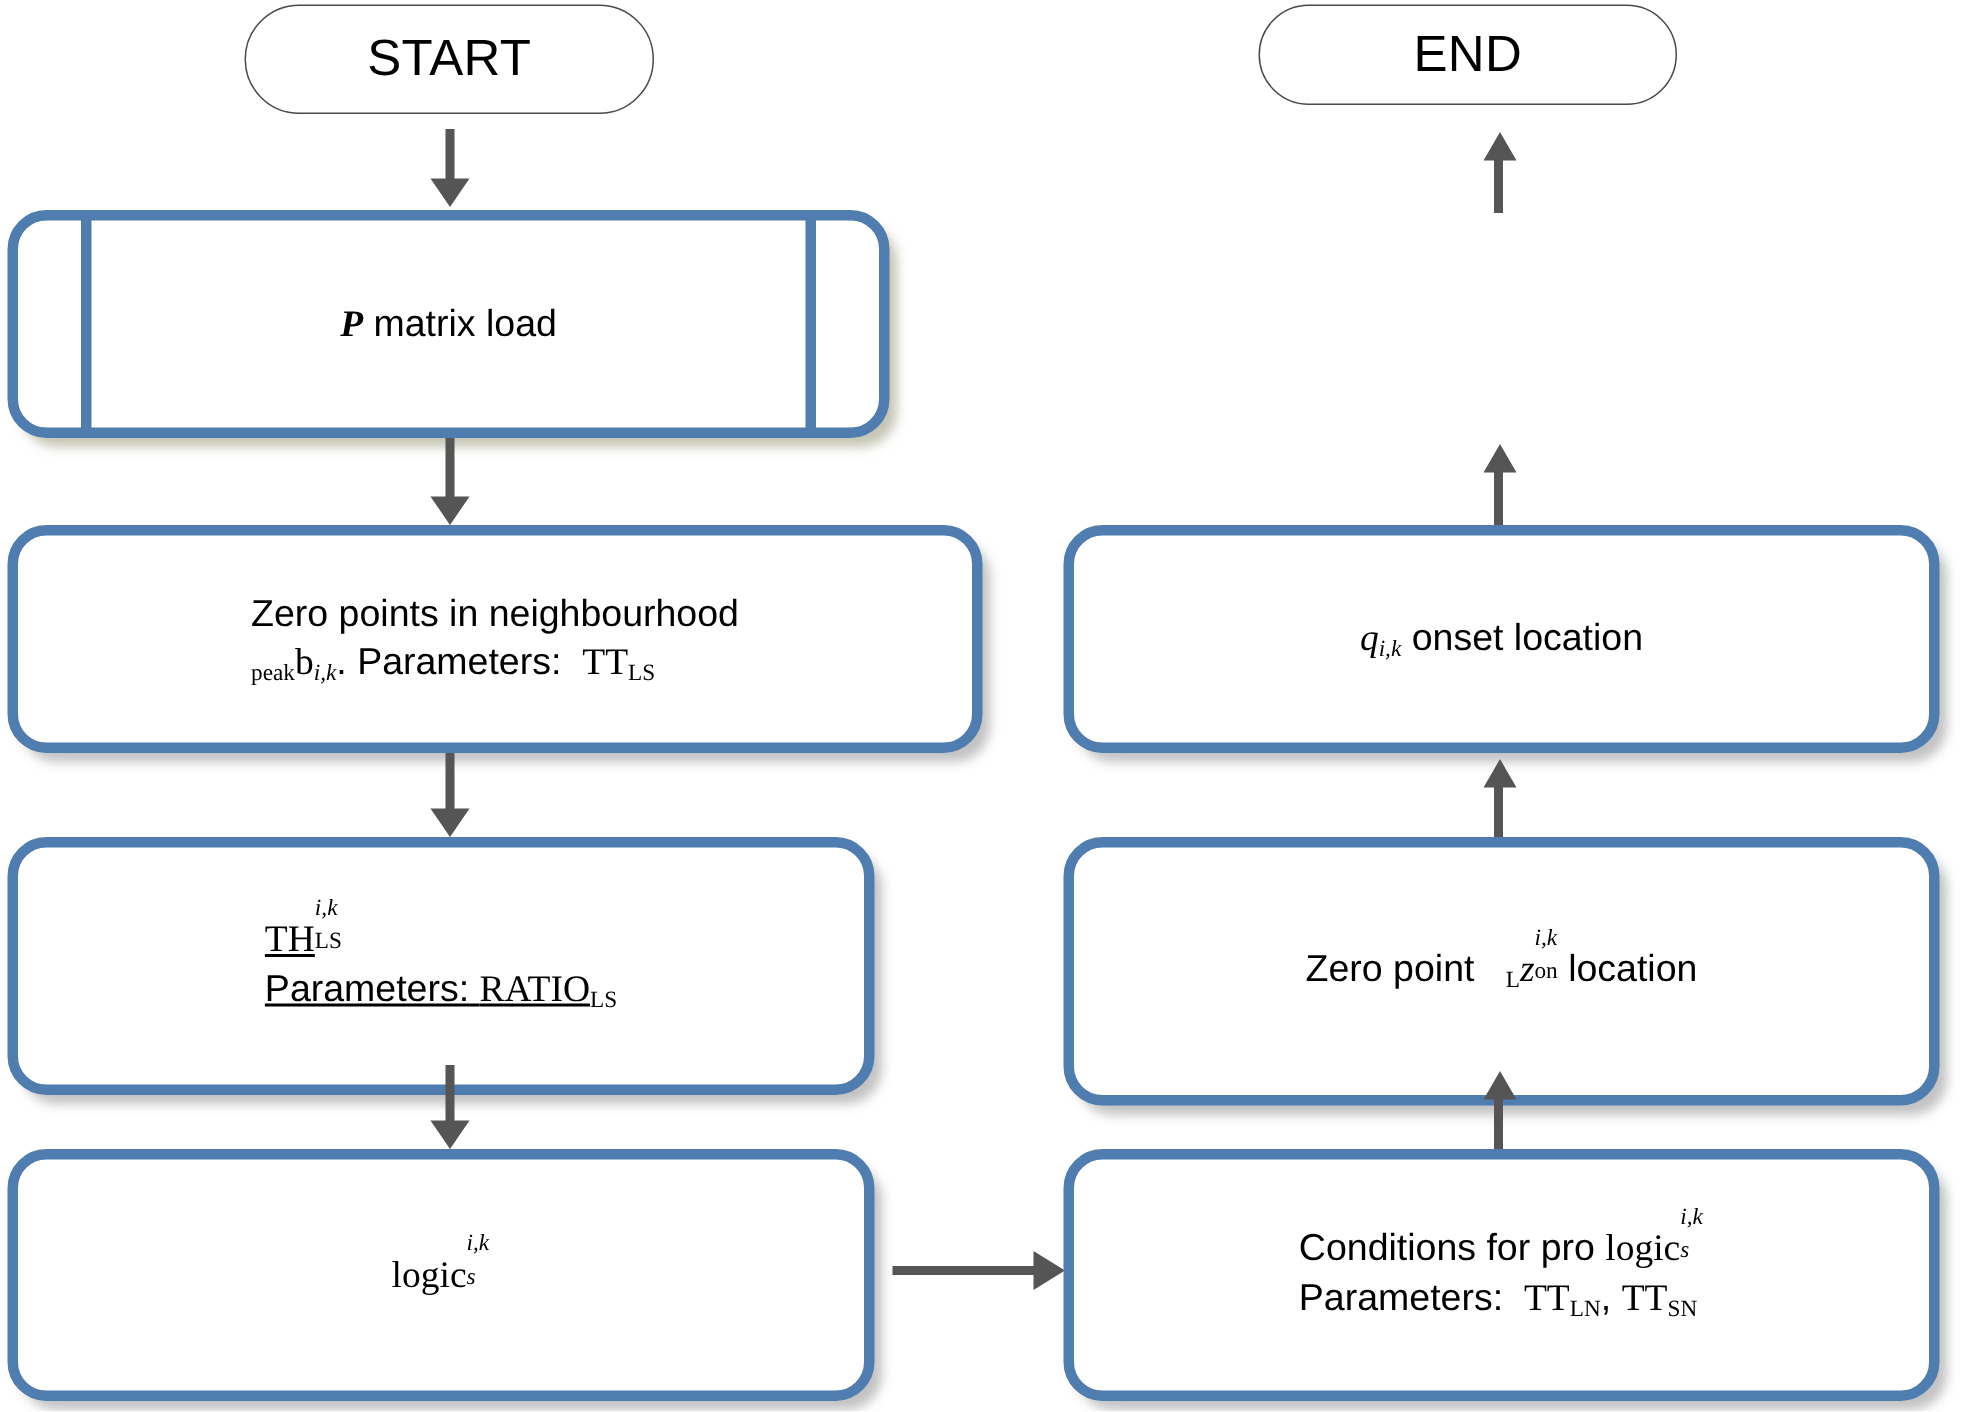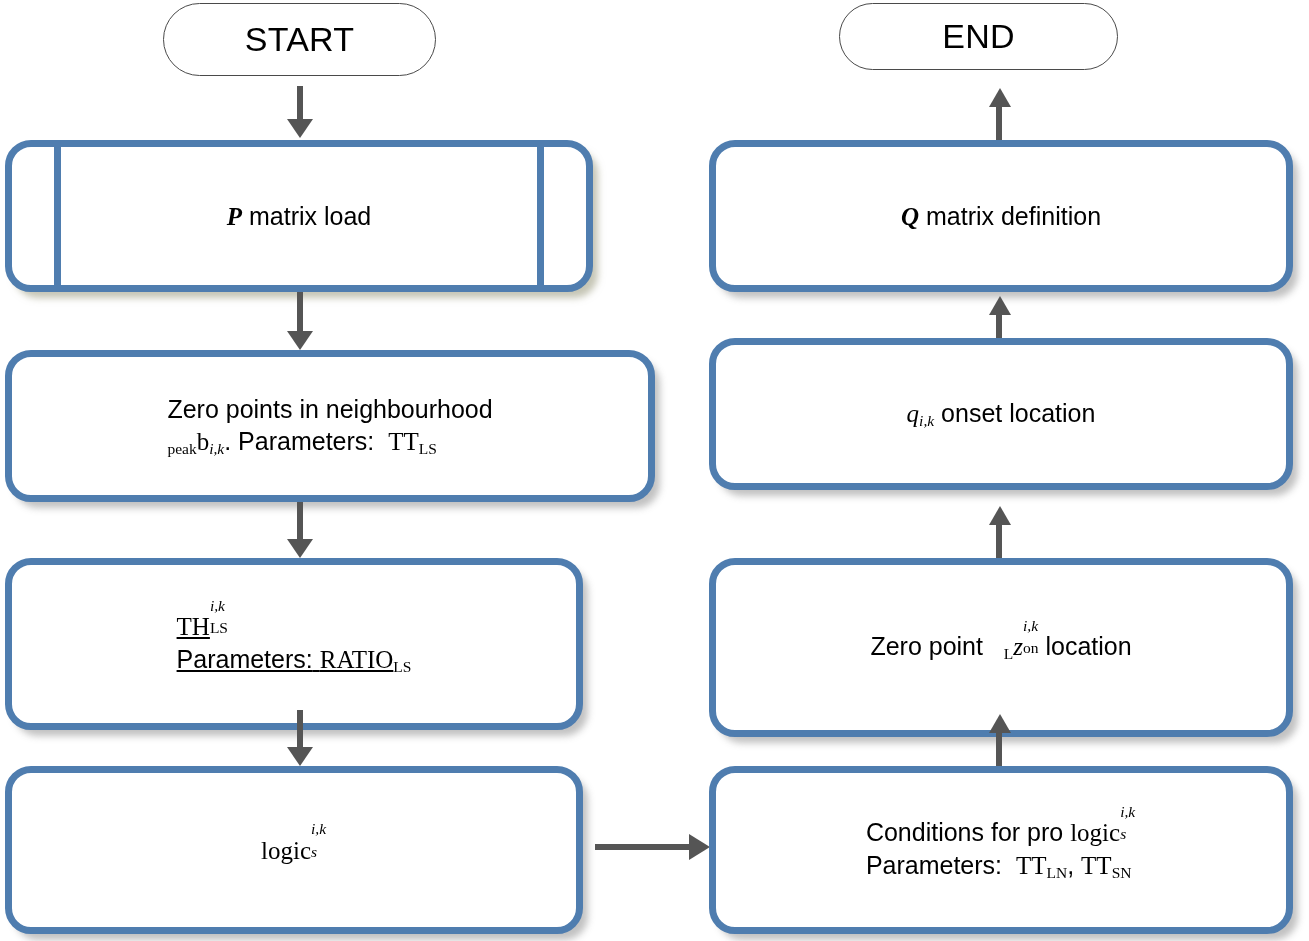--- a/index.html
+++ b/index.html
@@ -184,32 +184,27 @@
 
   <div class="terminator" style="left:839px; top:3px; width:279px; height:67px;">
     <span>END</span>
   </div>
 
   <div class="conn" style="left:987px; top:88px; width:26px; height:54px;">
     <div class="shaft" style="left:9px; top:14px; width:6px; height:40px;"></div>
     <div class="head up" style="left:2px; top:0px;"></div>
   </div>
 
-  <div class="proc" style="left:709px; top:140px; width:584px; height:152px;">
-    <div class="label">
-      <span class="bi">Q</span><span> matrix definition</span>
-    </div>
-  </div>
 
   <div class="conn" style="left:987px; top:296px; width:26px; height:56px;">
     <div class="shaft" style="left:9px; top:14px; width:6px; height:42px;"></div>
     <div class="head up" style="left:2px; top:0px;"></div>
   </div>
 
-  <div class="proc" style="left:709px; top:338px; width:584px; height:152px;">
+  <div class="proc" style="left:709px; top:350px; width:584px; height:152px;">
     <div class="label">
       <span class="mi">q</span><span class="sub mi">i,k</span><span> onset location</span>
     </div>
   </div>
 
   <div class="conn" style="left:987px; top:506px; width:26px; height:54px;">
     <div class="shaft" style="left:9px; top:14px; width:6px; height:40px;"></div>
     <div class="head up" style="left:2px; top:0px;"></div>
   </div>
 

